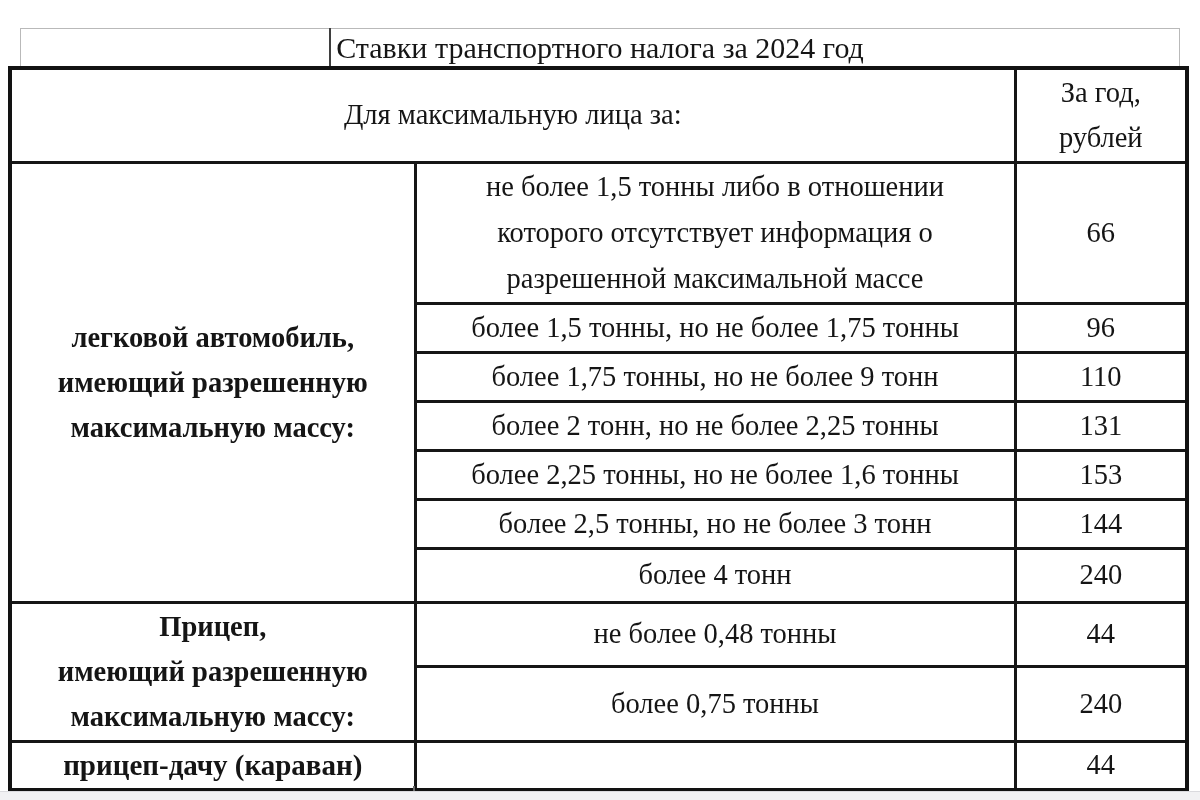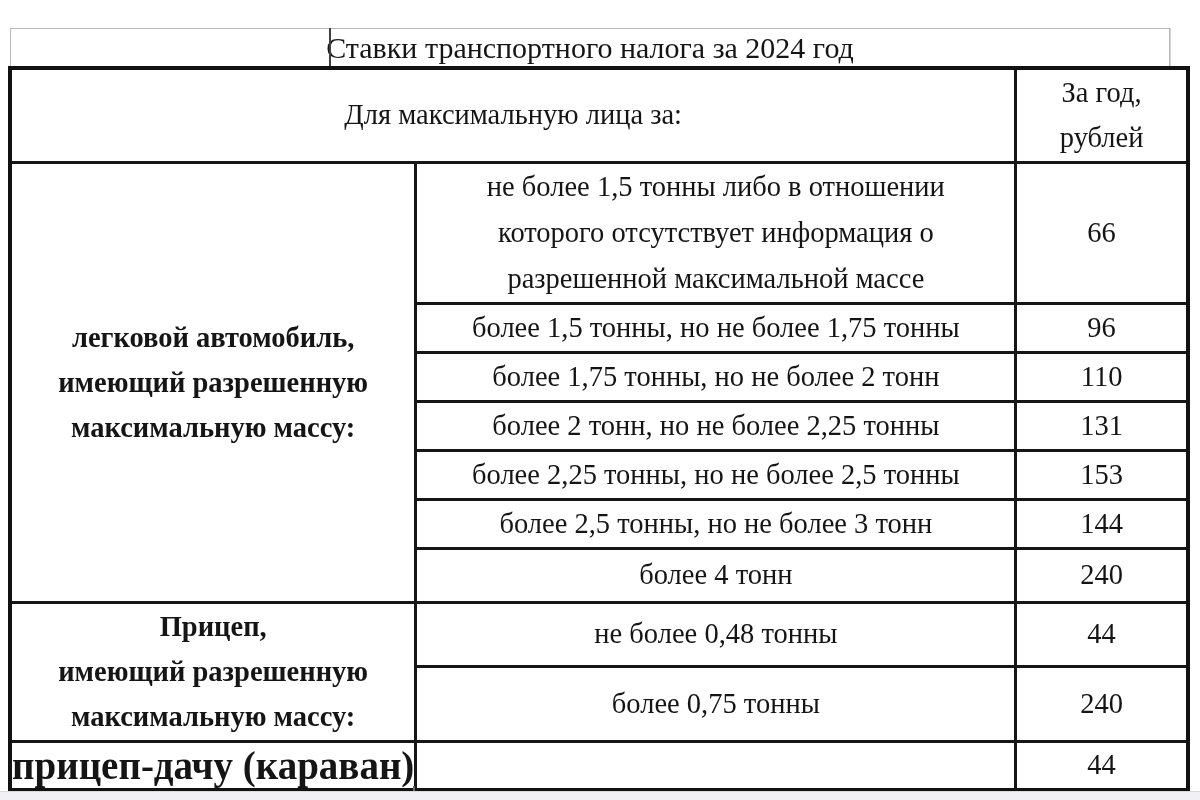--- a/index.html
+++ b/index.html
@@ -23,21 +23,21 @@
     position: absolute;
     left: 1170px;
     top: 28px;
     width: 1px;
     height: 762px;
     background: #cfd2d8;
   }
   
   .title-box {
     position: absolute;
-    left: 10px;
+    left: 20px;
     top: 28px;
     width: 1160px;
     height: 38px;
     border-top: 1px solid #b9b9b9;
     border-left: 1px solid #b9b9b9;
     border-right: 1px solid #b9b9b9;
     box-sizing: border-box;
     text-align: center;
     font-size: 30px;
     line-height: 37px;
@@ -159,29 +159,29 @@
       <td class="range bottom-al">не более 1,5 тонны либо в отношении
 которого отсутствует информация о
 разрешенной максимальной массе</td>
       <td class="value bottom-al">66</td>
     </tr>
     <tr style="height:47px">
       <td class="range">более 1,5 тонны, но не более 1,75 тонны</td>
       <td class="value">96</td>
     </tr>
     <tr style="height:47px">
-      <td class="range">более 1,75 тонны, но не более 2 тонн</td>
+      <td class="range">более 1,75 тонны, но не более 9 тонн</td>
       <td class="value">110</td>
     </tr>
     <tr style="height:47px">
       <td class="range">более 2 тонн, но не более 2,25 тонны</td>
       <td class="value">131</td>
     </tr>
     <tr style="height:47px">
-      <td class="range">более 2,25 тонны, но не более 2,5 тонны</td>
+      <td class="range">более 2,25 тонны, но не более 1,6 тонны</td>
       <td class="value">153</td>
     </tr>
     <tr style="height:47px">
       <td class="range">более 2,5 тонны, но не более 3 тонн</td>
       <td class="value">144</td>
     </tr>
     <tr style="height:54px">
       <td class="range">более 4 тонн</td>
       <td class="value">240</td>
     </tr>
@@ -192,21 +192,21 @@
 максимальную массу:</td>
       <td class="range">не более 0,48 тонны</td>
       <td class="value">44</td>
     </tr>
     <tr style="height:75px">
       <td class="range low">более 0,75 тонны</td>
       <td class="value low">240</td>
     </tr>
 
     <tr style="height:44px">
-      <td class="category last" style="font-size:39px; white-space:nowrap;">прицеп-дачу (караван)</td>
+      <td class="category last" style="font-size:29px; white-space:nowrap;">прицеп-дачу (караван)</td>
       <td class="range"></td>
       <td class="value">44</td>
     </tr>
   </tbody>
     </table>
 
   <div class="next-row-tick"></div>
   <div class="bottom-strip"></div>
 
 </div>

